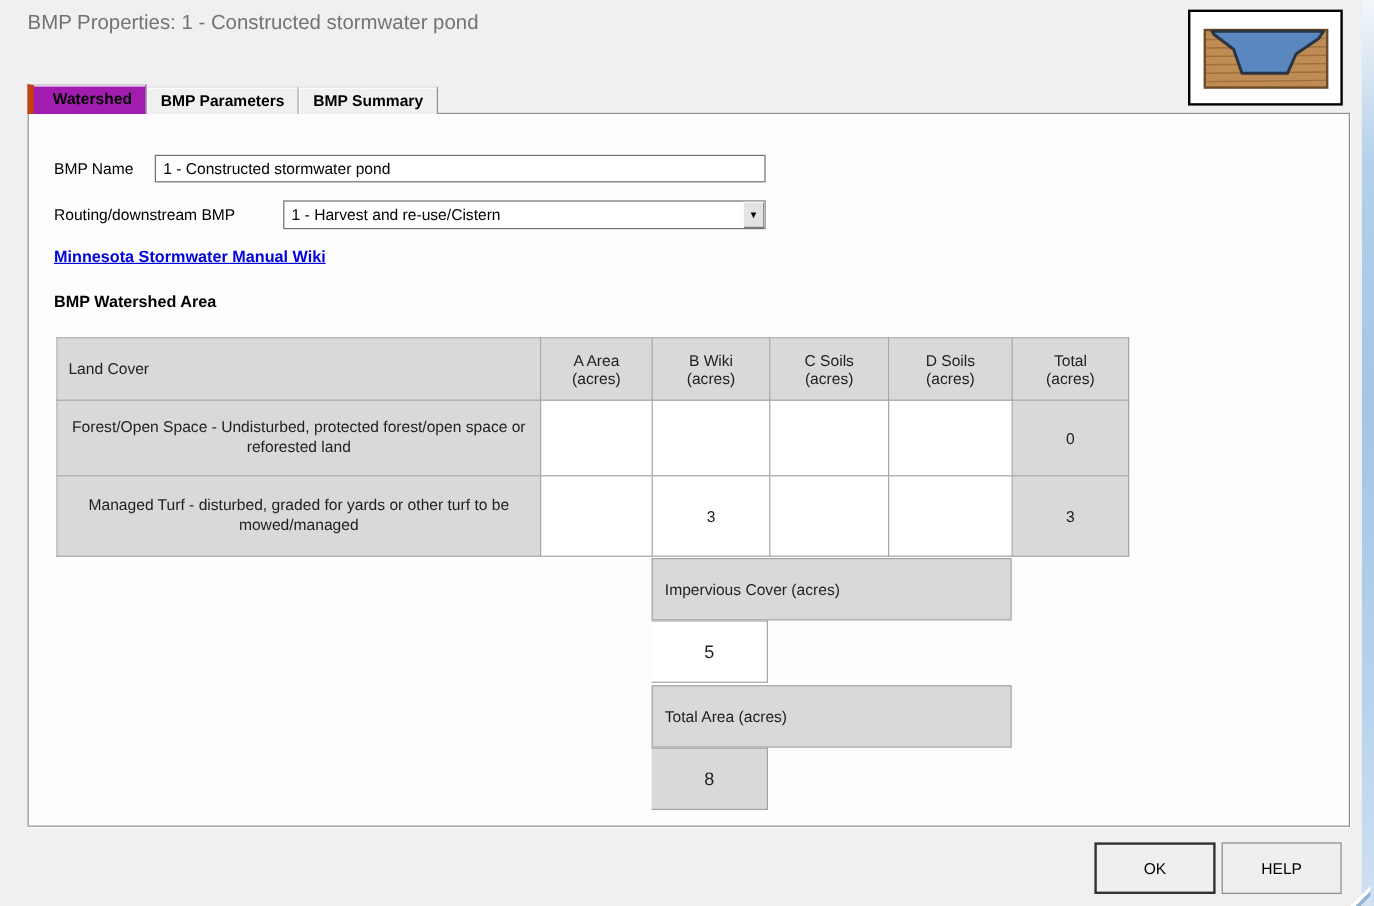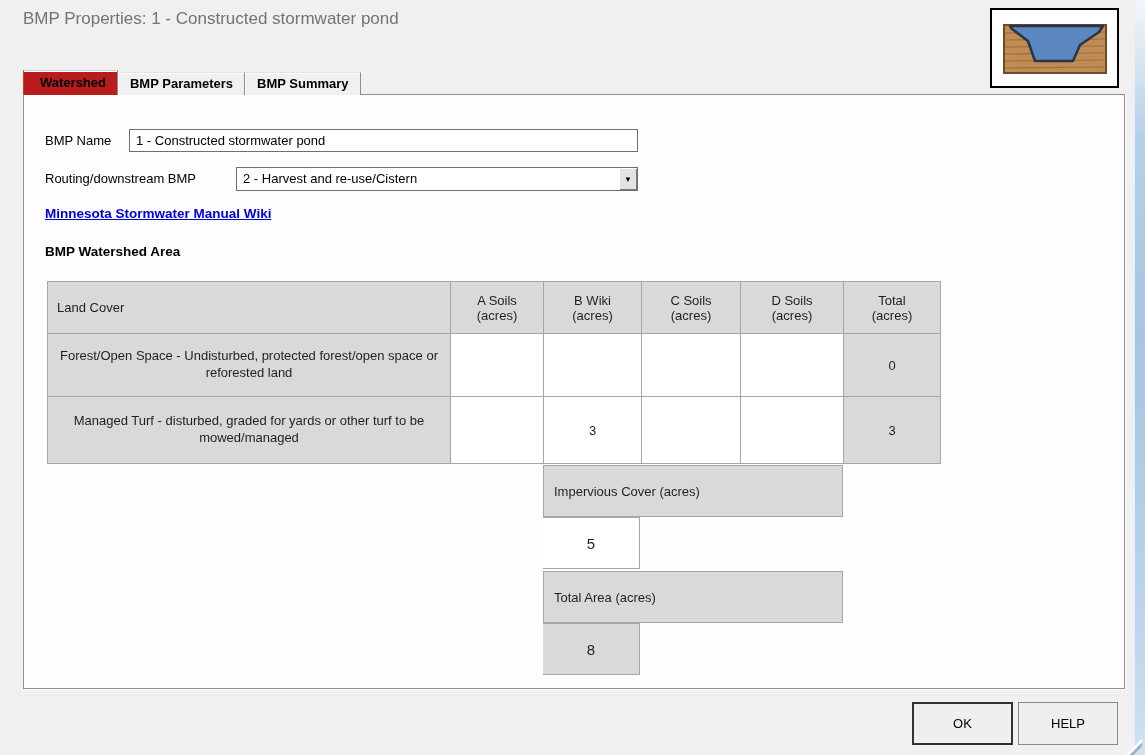--- a/index.html
+++ b/index.html
@@ -33,22 +33,22 @@
     height:23px; padding:3px 11px 0 11px;
     font-size:13px; font-weight:bold; color:#000;
     background:#f0f0f0;
     border-top:1px solid #e3e3e3; border-left:1px solid #fbfbfb;
     border-right:1px solid #8e8e8e;
     box-shadow:inset 0 1px 0 #fff;
     cursor:default; white-space:nowrap;
   }
   .tab.active {
     height:25px; padding-top:4px;
-    background:#b91c1c; position:relative; z-index:6;
-    border-top:1px solid #cfcfcf; border-left:1px solid #c2410c;padding-left:16px;
+    background:#a21caf; position:relative; z-index:6;
+    border-top:1px solid #cfcfcf; border-left:5px solid #c2410c;padding-left:16px;
   }
 
   
   .panel {
     position:absolute; left:23px; top:94px; width:1102px; height:595px;
     background:#fdfdfd; border:1px solid #8f8f8f;
     box-shadow:1px 1px 0 #ffffff;
     z-index:4;
   }
 
@@ -166,42 +166,42 @@
     <div class="tab">BMP Summary</div>
   </div>
 
   <div class="panel">
 
     <label class="field-label" style="left:21px; top:35px;">BMP Name</label>
     <input class="textbox" type="text" value="1 - Constructed stormwater pond" style="">
 
     <label class="field-label" style="left:21px; top:73px;">Routing/downstream BMP</label>
     <div class="combo">
-      <span class="combo-value">2 - Harvest and re-use/Cistern</span>
+      <span class="combo-value">1 - Harvest and re-use/Cistern</span>
       <span class="combo-btn">▼</span>
     </div>
 
     <a class="wiki-link" href="#">Minnesota Stormwater Manual Wiki</a>
 
     <div class="section-heading">BMP Watershed Area</div>
 
     <table class="ws-table">
       <colgroup>
         <col style="width:403px">
           <col style="width:93px">
           <col style="width:98px">
         <col style="width:99px">
           <col style="width:103px">
           <col style="width:97px">
       </colgroup>
       <tbody>
           <tr>
         <th class="landcover-h">Land Cover</th>
         <th>
-          <span>A Soils</span><br>
+          <span>A Area</span><br>
           <span>(acres)</span>
         </th>
         <th>
           <span>B Wiki</span><br>
           <span>(acres)</span>
         </th>
         <th>
           <span>C Soils</span><br>
           <span>(acres)</span>
         </th>

